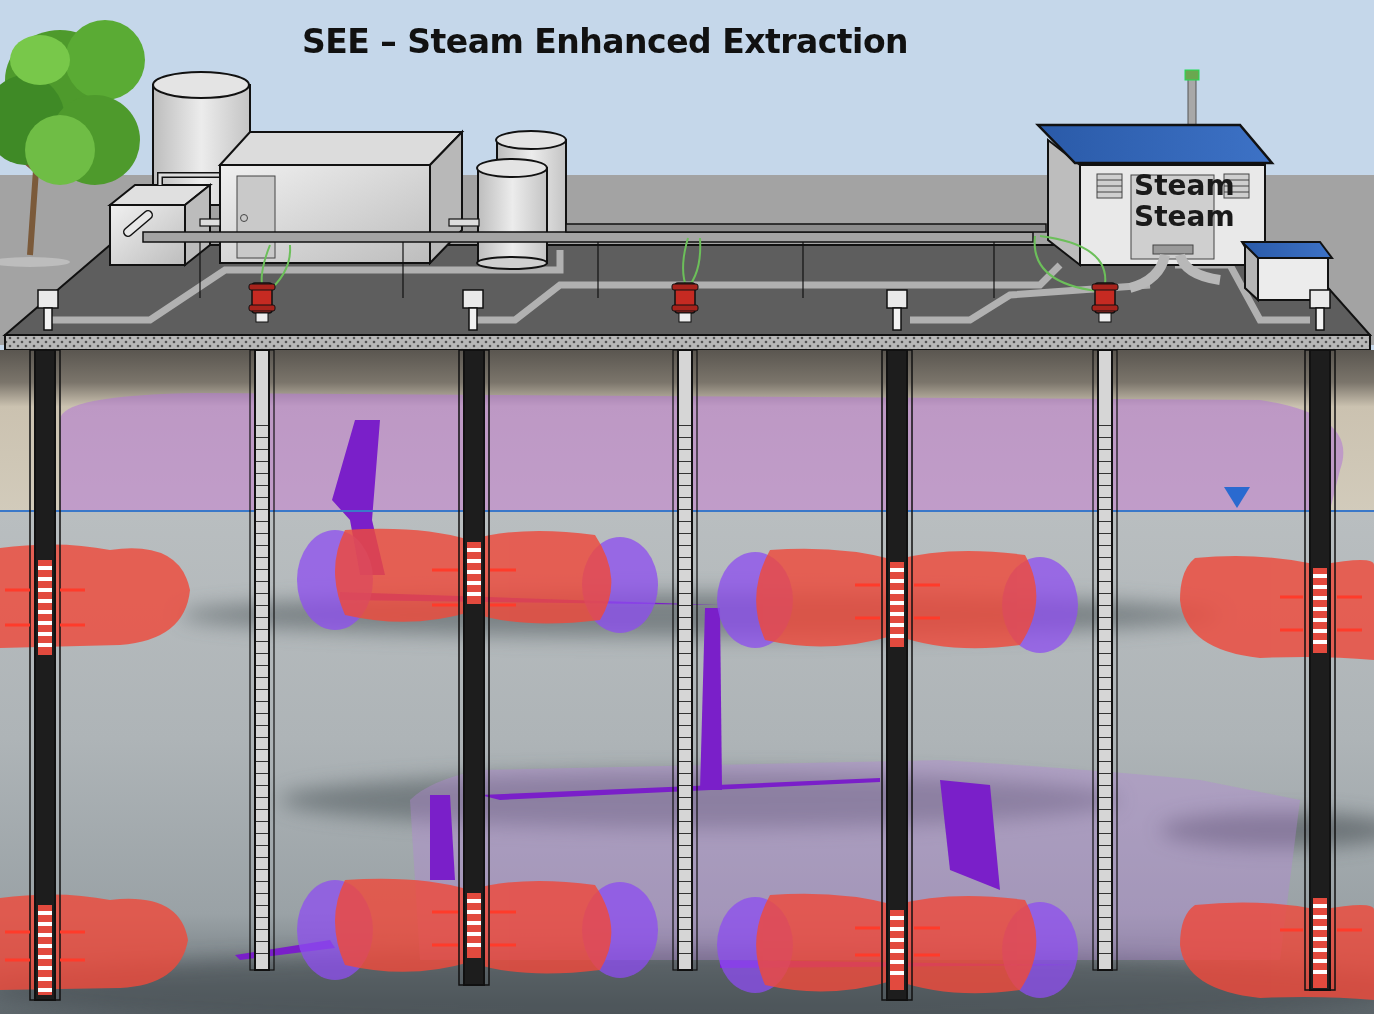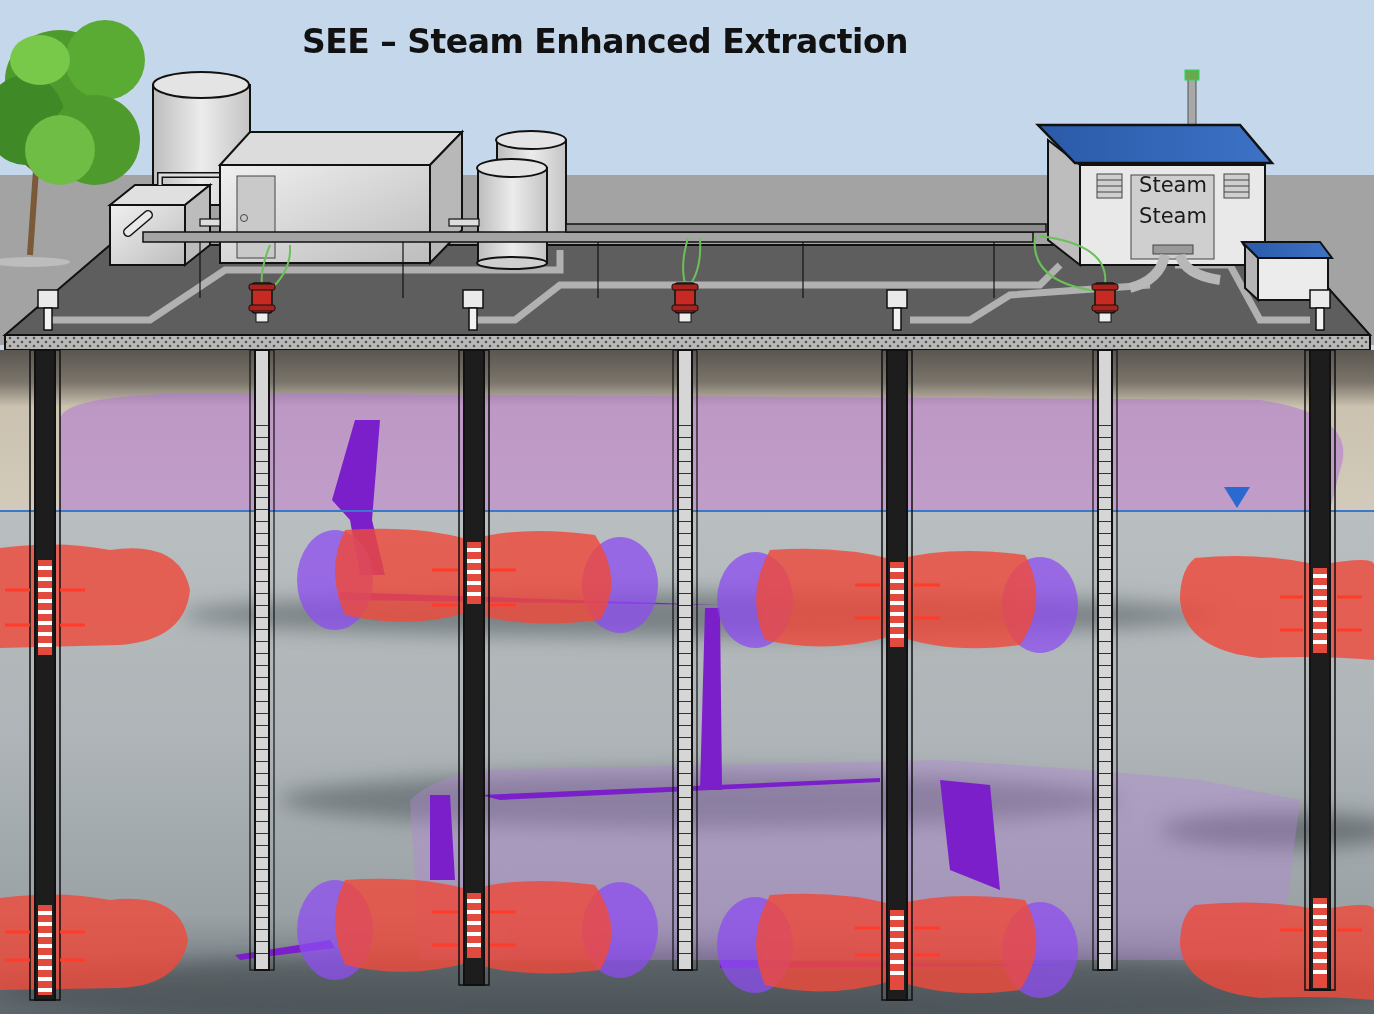--- a/index.html
+++ b/index.html
@@ -1,19 +1,19 @@
 <!DOCTYPE html>
 <html><head>
 <meta charset="utf-8">
 <style>
   html,body{margin:0;padding:0;}
   body{width:1374px;height:1014px;overflow:hidden;position:relative;background:#c5d7ea;font-family:"Liberation Sans",sans-serif;}
   #scene{position:absolute;left:0;top:0;width:1374px;height:1014px;}
   .title{position:absolute;left:0;top:22px;width:1210px;text-align:center;font-family:"DejaVu Sans",sans-serif;font-weight:bold;font-size:33px;color:#111;letter-spacing:-0.5px;}
-  .boiler-label{position:absolute;left:1134px;top:170px;width:78px;text-align:center;font-family:"DejaVu Sans",sans-serif;font-size:21px;line-height:31px;color:#1a1a1a;}
+  .boiler-label{position:absolute;left:1134px;top:170px;width:78px;text-align:center;font-family:"DejaVu Sans",sans-serif;font-size:28px;line-height:31px;color:#1a1a1a;font-weight:bold;}
 </style>
 </head>
 <body>
 
 <div id="scene">
 <svg width="1374" height="1014" viewBox="0 0 1374 1014" xmlns="http://www.w3.org/2000/svg">
   <defs>
     <pattern id="gravel" width="8" height="8" patternUnits="userSpaceOnUse">
       <rect width="8" height="8" fill="#b8b8b8"></rect>
       <circle cx="2" cy="2" r="1.3" fill="#555"></circle>

